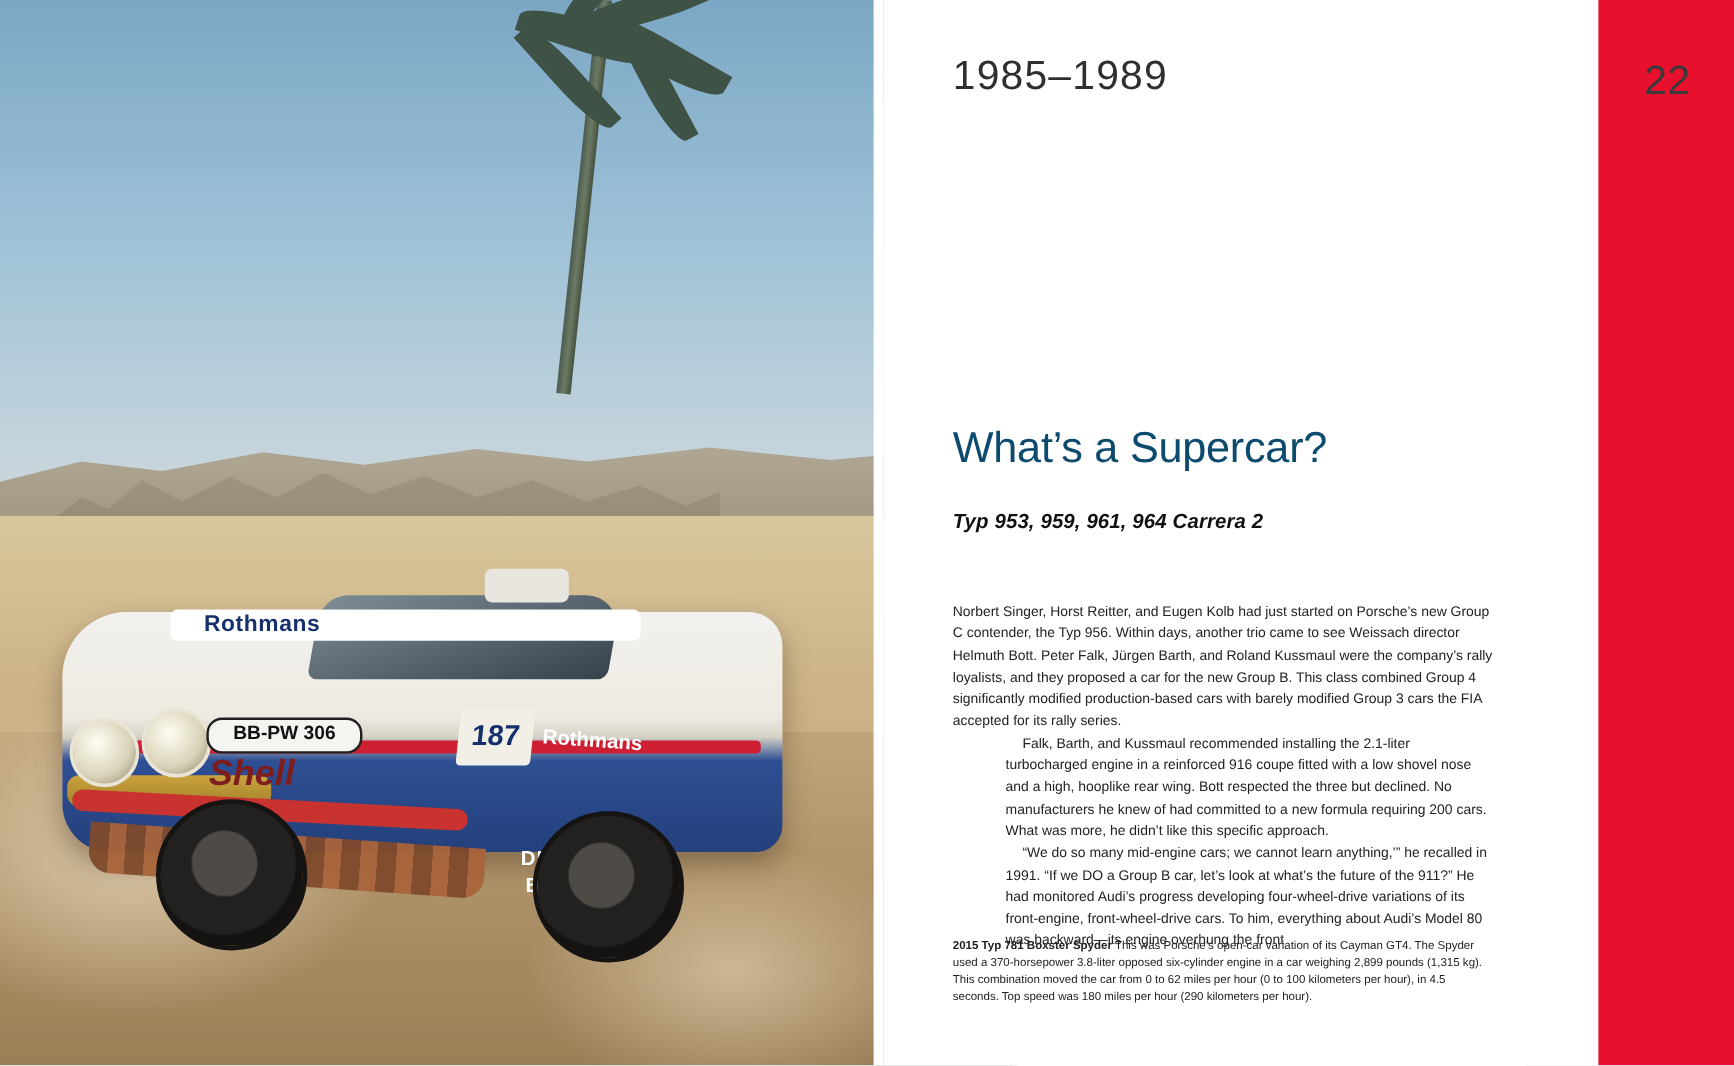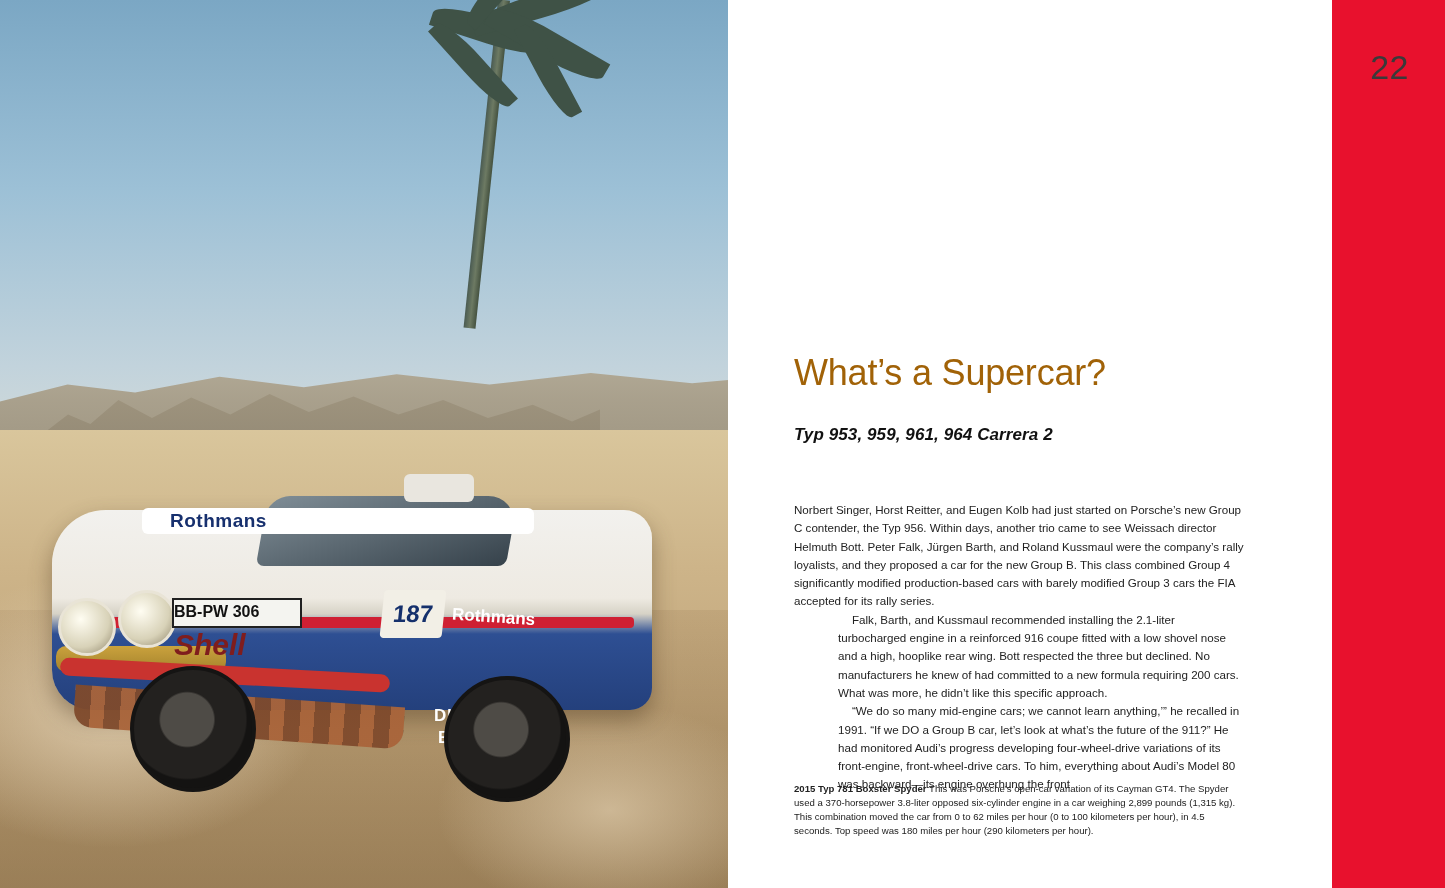--- a/index.html
+++ b/index.html
@@ -98,22 +98,22 @@
     background:#ffffff; border-radius:6px;
   }
   .rothmans-text {
     position:absolute; left:118px; top:40px; width:340px;
     font-family: "Liberation Sans", sans-serif;
     font-weight:bold; font-size:19px; color:#17306e; letter-spacing:.5px;
     white-space:nowrap;
   }
   .plate {
     position:absolute; left:120px; top:128px; width:126px; height:26px;
-    background:#f4f4f0; border:2px solid #202020; border-radius:0;
-    font-size:16px; font-weight:bold; color:#111; text-align:left; line-height:24px;
+    background:#f4f4f0; border:2px solid #202020; border-radius:13px;
+    font-size:16px; font-weight:bold; color:#111; text-align:center; line-height:24px;
   }
   .shell {
     position:absolute; left:122px; top:158px;
     font-size:30px; font-weight:bold; font-style:italic; color:#7f1d1d;
   }
   .num-badge {
     position:absolute; left:330px; top:120px; width:62px; height:48px;
     background:#f2efe6; border-radius:4px; transform: skewX(-6deg);
     font-size:24px; font-weight:bold; color:#15306c; text-align:center; line-height:48px;
   }
@@ -168,21 +168,21 @@
     position:absolute; right:36px; top:48px;
     font-size:34px; color:#3a3a3a; font-family:"Liberation Sans", sans-serif;
     letter-spacing:.5px;
   }
   .era {
     position:absolute; left:58px; top:44px;
     font-size:34px; color:#2f2f2f; letter-spacing:1px;
   }
   .headline {
     position:absolute; left:58px; top:352px;
-    font-size:36px; color:#a16207; letter-spacing:-.2px;text-align:center;
+    font-size:36px; color:#0c4a6e; letter-spacing:-.2px;text-align:center;
   }
   .subhead {
     position:absolute; left:58px; top:425px;
     font-size:17px; font-weight:bold; color:#111; letter-spacing:.1px;font-style:italic;
   }
   .body-copy {
     position:absolute; left:58px; top:501px; width:450px;
     font-size:11.6px; line-height:18.3px; color:#222; text-align:left;
   }
   .body-copy p { margin:0; }
@@ -242,20 +242,21 @@
 
       <div class="wheel" style="left:78px; top:196px;"></div>
       <div class="wheel" style="left:392px; top:206px;"></div>
     </div>
   </div>
 
   <div class="gutter"></div>
 
   <div class="right-page">
 
+    <div class="era">1985–1989</div>
 
     <div class="headline">What’s a Supercar?</div>
 
     <div class="subhead">Typ 953, 959, 961, 964 Carrera 2</div>
 
     <div class="body-copy">
       <p>Norbert Singer, Horst Reitter, and Eugen Kolb had just started on Porsche’s new Group C contender, the Typ 956. Within days, another trio came to see Weissach director Helmuth Bott. Peter Falk, Jürgen Barth, and Roland Kussmaul were the company’s rally loyalists, and they proposed a car for the new Group B. This class combined Group 4 significantly modified production-based cars with barely modified Group 3 cars the FIA accepted for its rally series.</p>
       <p>Falk, Barth, and Kussmaul recommended installing the 2.1-liter turbocharged engine in a reinforced 916 coupe fitted with a low shovel nose and a high, hooplike rear wing. Bott respected the three but declined. No manufacturers he knew of had committed to a new formula requiring 200 cars. What was more, he didn’t like this specific approach.</p>
       <p>“We do so many mid-engine cars; we cannot learn anything,’” he recalled in 1991. “If we DO a Group B car, let’s look at what’s the future of the 911?” He had monitored Audi’s progress developing four-wheel-drive variations of its front-engine, front-wheel-drive cars. To him, everything about Audi’s Model 80 was backward—its engine overhung the front</p>
     </div>

